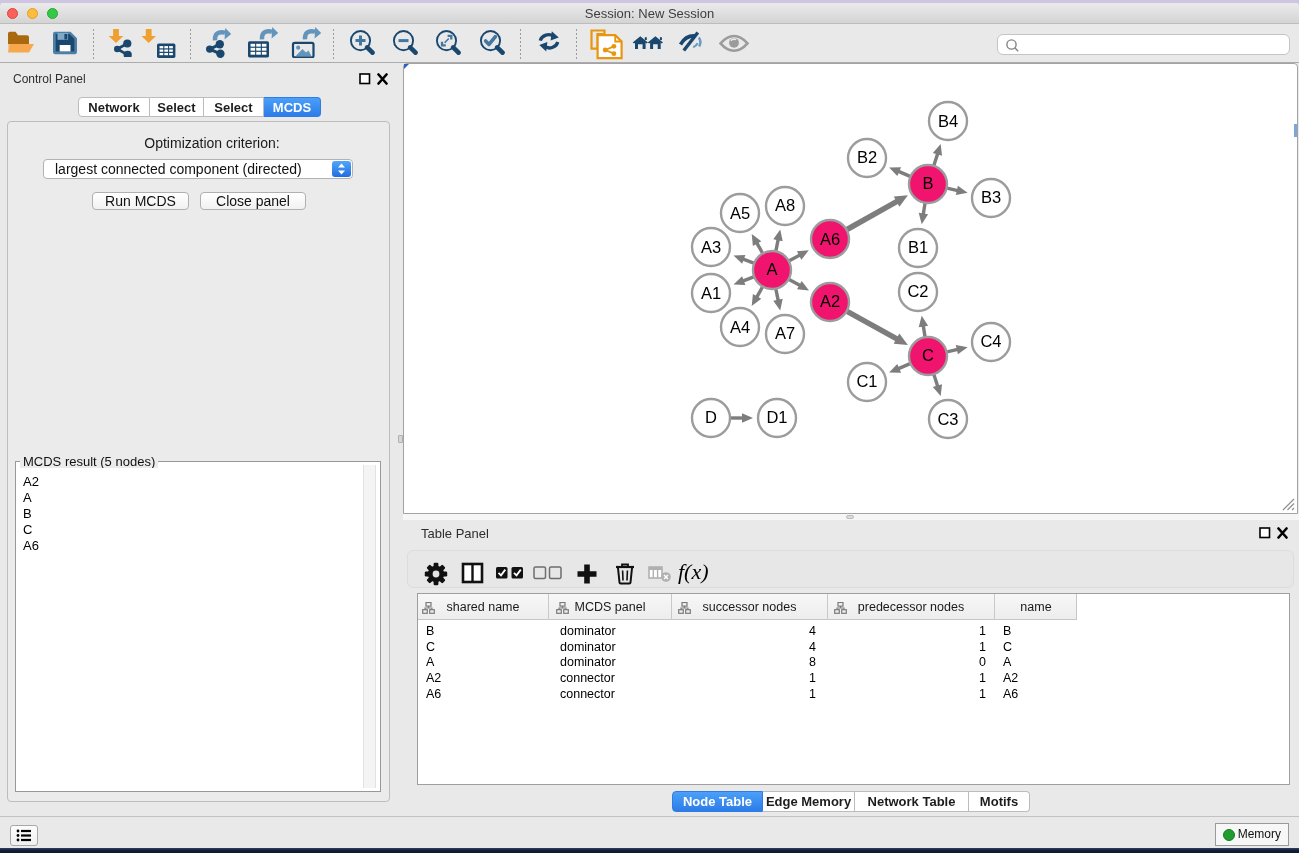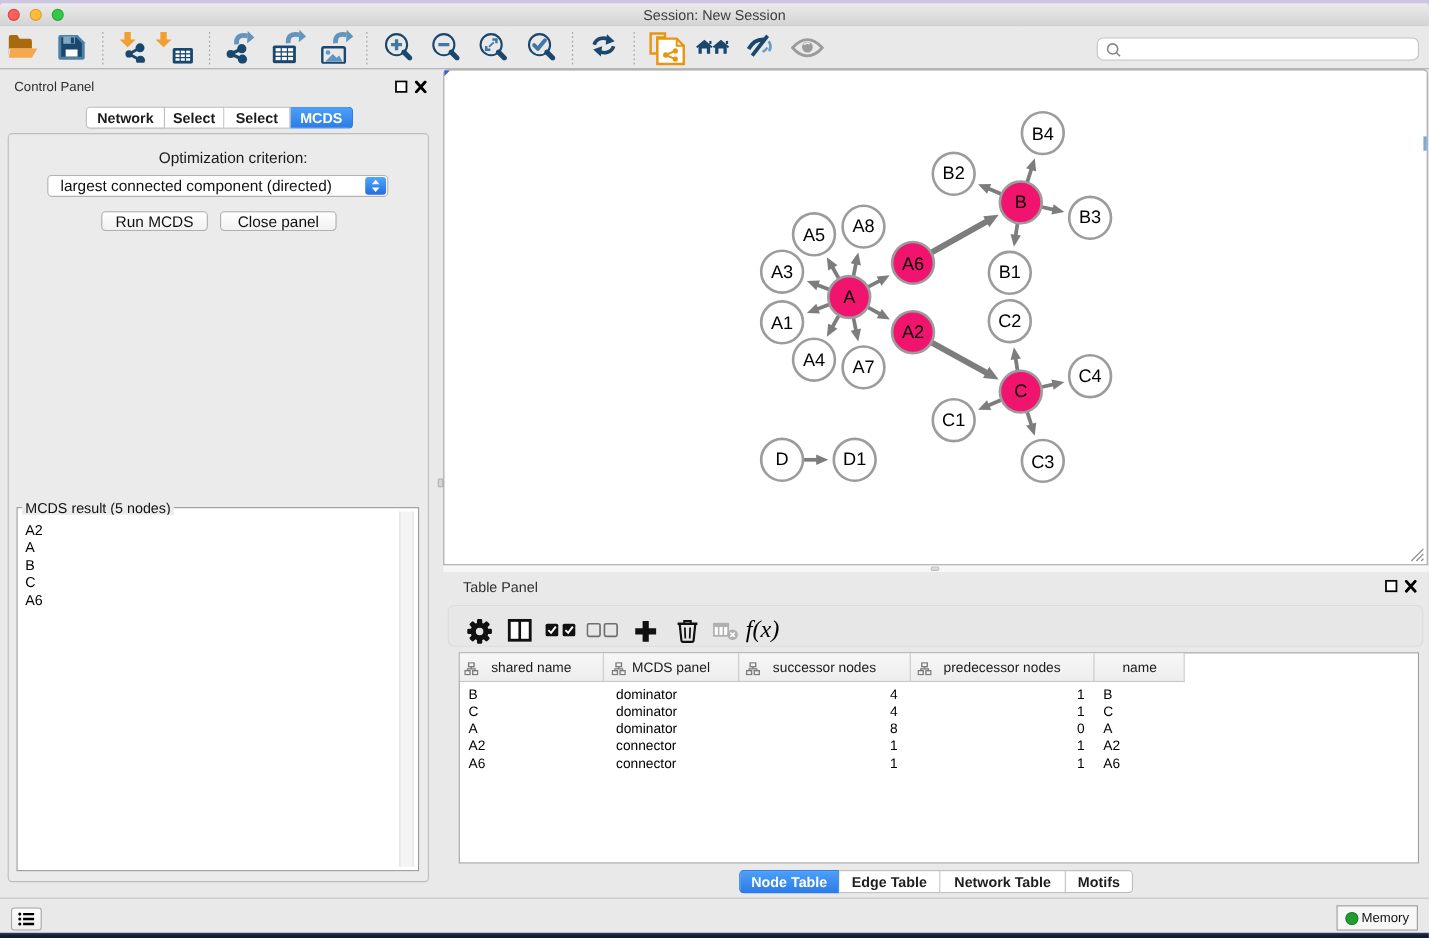--- a/index.html
+++ b/index.html
@@ -500,21 +500,21 @@
     <div class="cell" style="left:8px;top:92px">A6</div>
     <div class="cell" style="left:142px;top:92px">connector</div>
     <div class="cell num" style="left:300px;top:92px;width:98px">1</div>
     <div class="cell num" style="left:470px;top:92px;width:98px">1</div>
     <div class="cell" style="left:585px;top:92px">A6</div>
   </div>
 
   <div class="abs" id="tp-tabs">
     <div class="tabrow">
       <div class="tab sel first" style="width:91px;padding:0">Node Table</div>
-      <div class="tab" style="width:92px;padding:0">Edge Table</div>
+      <div class="tab" style="width:92px;padding:0">Edge Memory</div>
       <div class="tab" style="width:114px;padding:0">Network Table</div>
       <div class="tab last" style="width:61px;padding:0">Motifs</div>
     </div>
   </div>
 
   <div class="abs" id="statusbar">
     <div id="list-btn">
       <svg width="26" height="19" viewBox="0 0 26 19">
         <circle cx="7" cy="5" r="1.4" fill="#000"></circle>
         <circle cx="7" cy="9.5" r="1.4" fill="#000"></circle>

